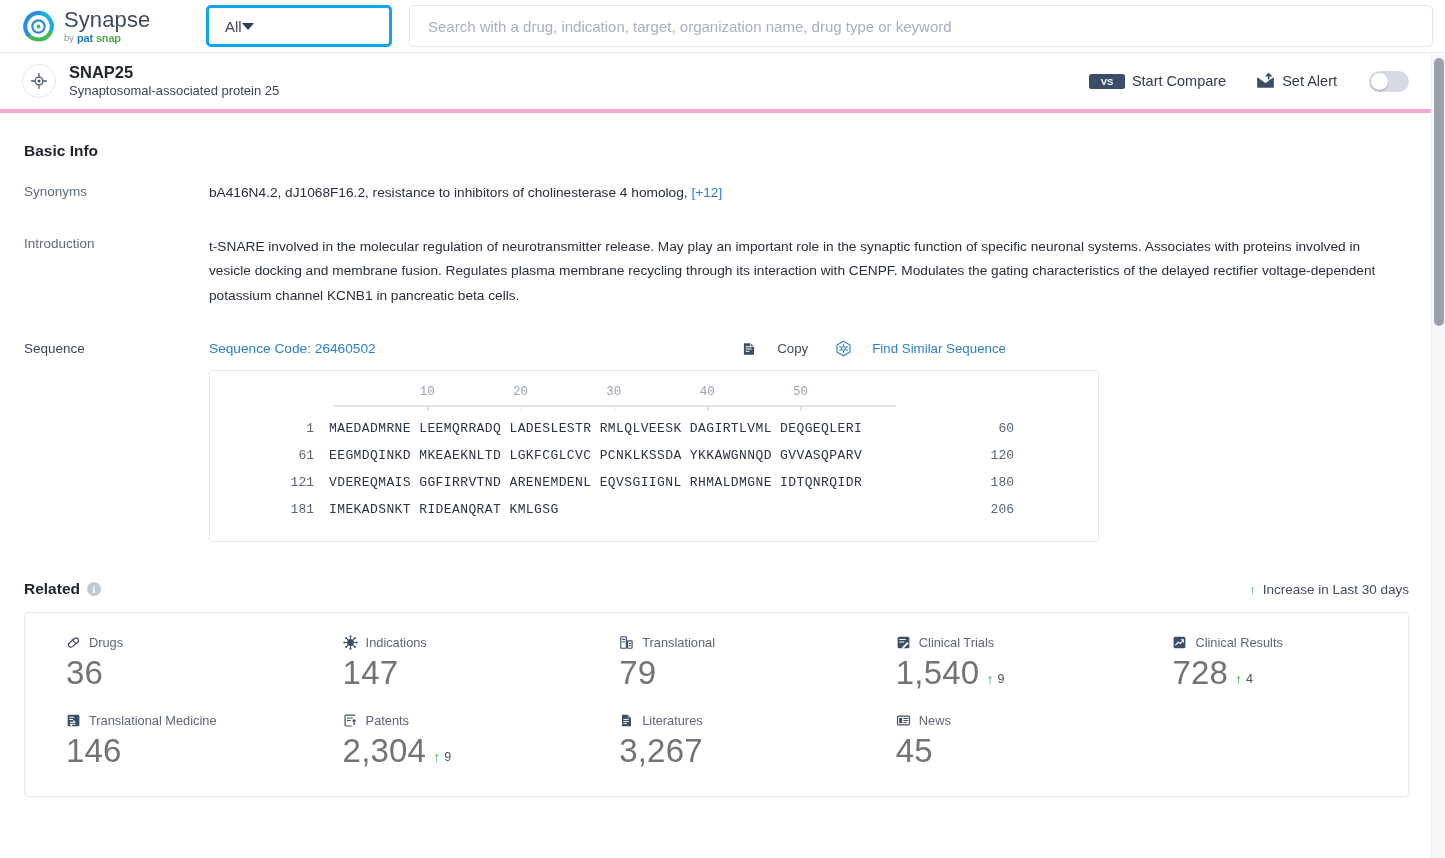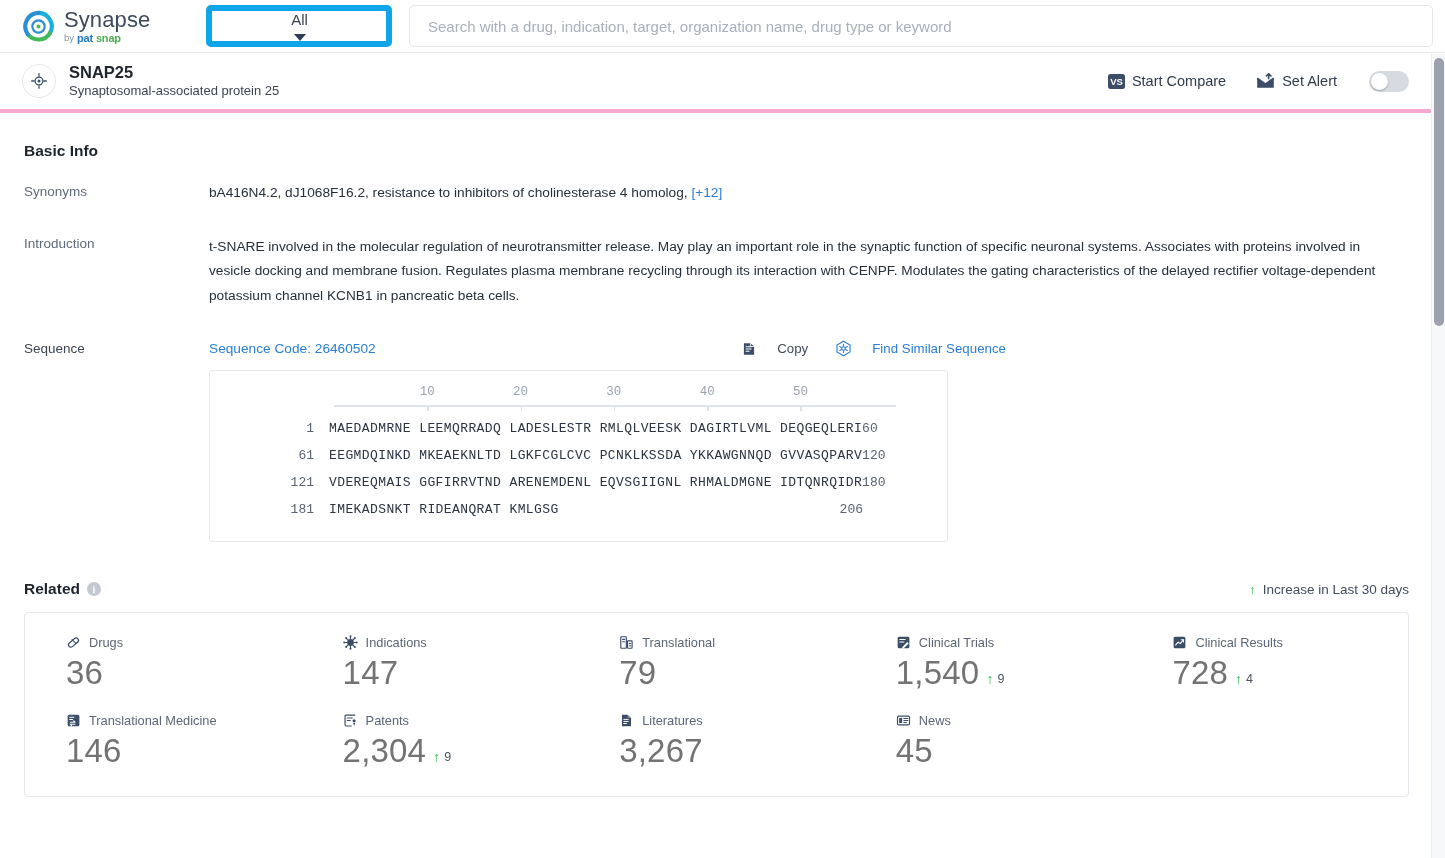--- a/index.html
+++ b/index.html
@@ -31,27 +31,26 @@
   .logo-sub {
     font-size: 10.5px; margin-top: 2px; display: flex; align-items: flex-start; gap: 3px;
   }
   .logo-sub .by { color: #8b94a3; font-size: 9.5px; }
   .logo-sub .pat { color: #1f78c1; font-weight: 700; font-size: 11px; letter-spacing: -.2px;}
   .logo-sub .snap { color: #4caf50; font-weight: 700; font-size: 11px; letter-spacing: -.2px;}
 
   .select-box {
     margin-left: 26px;
     width: 186px; height: 42px;
-    border: 6px solid #0ea5e9;
+    border: 3px solid #0ea5e9;
     border-radius: 5px;
-    display: flex; align-items: center; justify-content: space-between;
+    display: flex; align-items: center; 
     padding: 0 15px 0 16px;
     background: #fff;
     cursor: pointer;
-    flex-direction: column;
   }
   .select-box .sel-label { font-size: 15px; color: #3c4654; }
   .caret {
     width: 0; height: 0;
     border-left: 6px solid transparent;
     border-right: 6px solid transparent;
     border-top: 7px solid #2c3e55;
   }
   .search-box {
     margin-left: 17px;
@@ -86,21 +85,21 @@
     display: flex; align-items: center; justify-content: center;
     flex: none; margin-right: 13px;
   }
   .entity-names { display: flex; flex-direction: column; gap: 2px; }
   .entity-title { font-size: 16.5px; font-weight: bold; color: #20272f; line-height: 1.15; }
   .entity-sub { font-size: 13px; color: #3d4654; line-height: 1.15; }
   .header-actions { margin-left: auto; display: flex; align-items: center; gap: 30px; }
   .hdr-btn { display: flex; align-items: center; gap: 7px; cursor: pointer; }
   .hdr-btn-label { font-size: 14.5px; color: #2f3a49; }
   .vs-badge {
-    width: 17px; height: 15px; border-radius: 2.5px;
+    width: 36px; height: 15px; border-radius: 2.5px;
     background: #3c4d68; color: #fff;
     font-size: 9.5px; font-weight: bold;
     display: flex; align-items: center; justify-content: center;
     letter-spacing: -.3px;
   }
   .toggle {
     width: 40px; height: 21px; border-radius: 11px;
     background: #d6dae1; position: relative; cursor: pointer; margin-left: 2px;
   }
   .toggle::after {
@@ -137,21 +136,21 @@
 
   
   .seq-head { display: flex; align-items: center; text-align: right; }
   .seq-code { font-size: 13.7px; color: #2a7fd4; cursor: pointer; }
   .seq-tools { margin-left: auto; display: flex; align-items: center; gap: 27px; padding-right: 403px; }
   .seq-tool { display: flex; align-items: center; gap: 20px; cursor: pointer; }
   .seq-tool-label { font-size: 13.3px; color: #424c5b; }
   .seq-tool.blue .seq-tool-label { color: #2a7fd4; }
   .seq-panel {
     margin-top: 13px;
-    width: 739px;
+    width: 890px;
     border: 1px solid #e6e9ee;
     border-radius: 3px;
     background: #fff;
     padding: 14px 0 18px 0;
   }
   .ruler {
     margin-left: 124px;
     width: 562px;
     position: relative;
     height: 30px;

